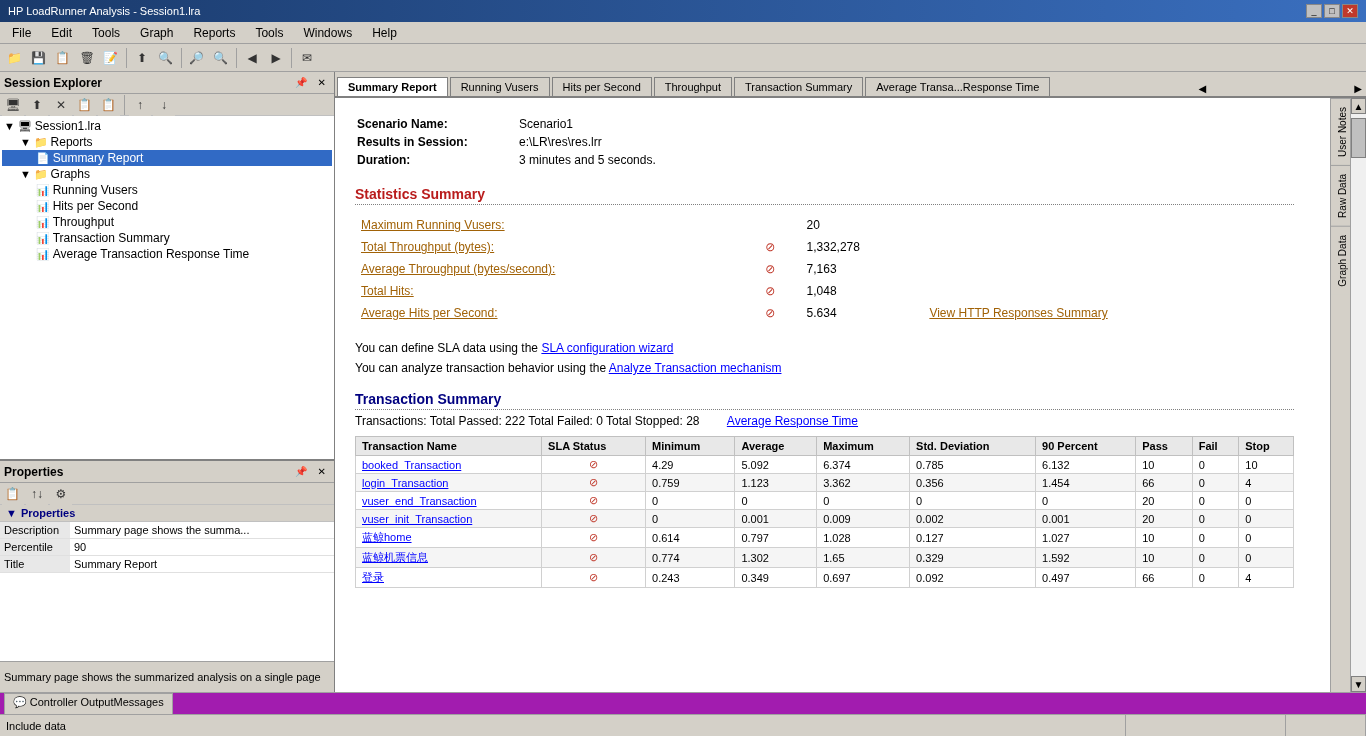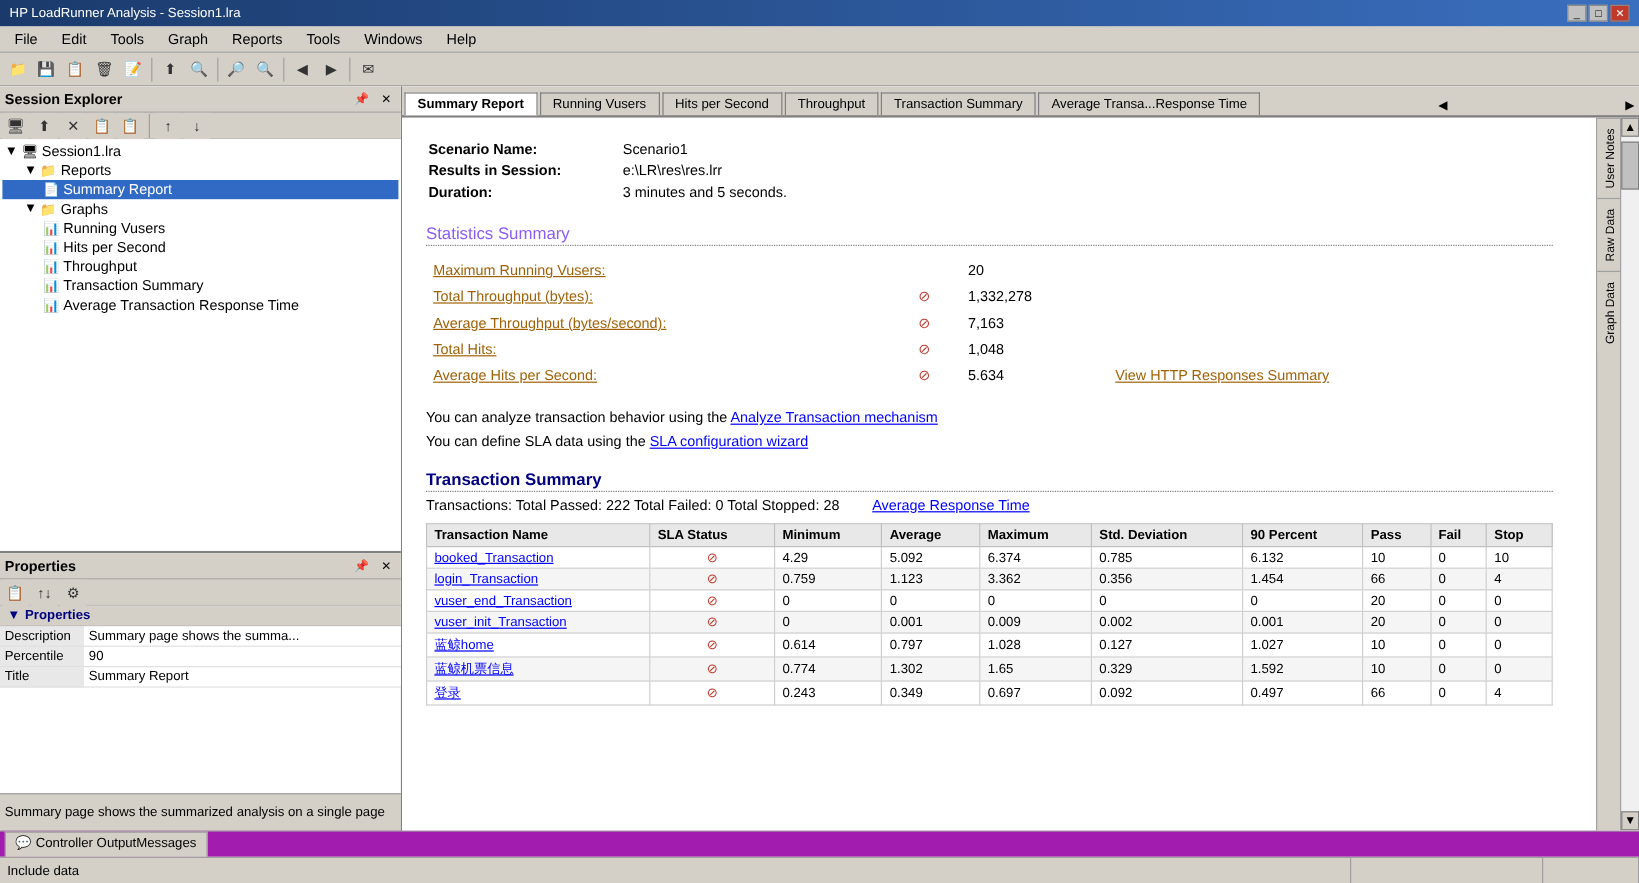--- a/index.html
+++ b/index.html
@@ -242,22 +242,22 @@
     }
     .analysis-title { font-size: 22px; font-weight: bold; color: #000; }
     .analysis-period { font-size: 12px; color: #000; margin-top: 4px; }
 
     .meta-table { margin-bottom: 16px; }
     .meta-table tr td { padding: 1px 0; font-size: 12px; }
     .meta-table tr td:first-child { font-weight: bold; padding-right: 12px; width: 160px; }
 
     .section-header {
       font-size: 14px;
-      color: #8b5cf6;
-      font-weight: normal;
+      color: #b91c1c;
+      font-weight: bold;
       margin-bottom: 8px;
       border-bottom: 1px dotted #808080;
       padding-bottom: 2px;
     }
 
     .stats-table { width: 100%; margin-bottom: 16px; }
     .stats-table tr td { padding: 3px 4px; font-size: 12px; vertical-align: middle; }
     .stats-link { color: #a16207; text-decoration: underline; cursor: pointer; }
     .stats-icon { color: #c0392b; font-size: 12px; margin-left: 4px; }
     .stats-value { padding-left: 8px; }
@@ -559,28 +559,28 @@
           <tr>
             <td><span class="stats-link">Average Hits per Second:</span></td>
             <td><span class="stats-icon">⊘</span></td>
             <td class="stats-value">5.634</td>
             <td><span class="stats-link">View HTTP Responses Summary</span></td>
           </tr>
         </tbody>
           </table>
 
         <p class="sla-text">
+          <span>You can define SLA data using the</span>
+          <span> </span>
+          <span class="sla-link">SLA configuration wizard</span>
+        </p>
+        <p class="sla-text">
           <span>You can analyze transaction behavior using the</span>
           <span> </span>
           <span class="sla-link">Analyze Transaction mechanism</span>
-        </p>
-        <p class="sla-text">
-          <span>You can define SLA data using the</span>
-          <span> </span>
-          <span class="sla-link">SLA configuration wizard</span>
         </p>
 
         <div class="trans-header">Transaction Summary</div>
 
         <p class="trans-summary-text">
           <span>Transactions:</span>
           <span> </span>
           <span>Total Passed: 222</span>
           <span> </span>
           <span>Total Failed: 0</span>

